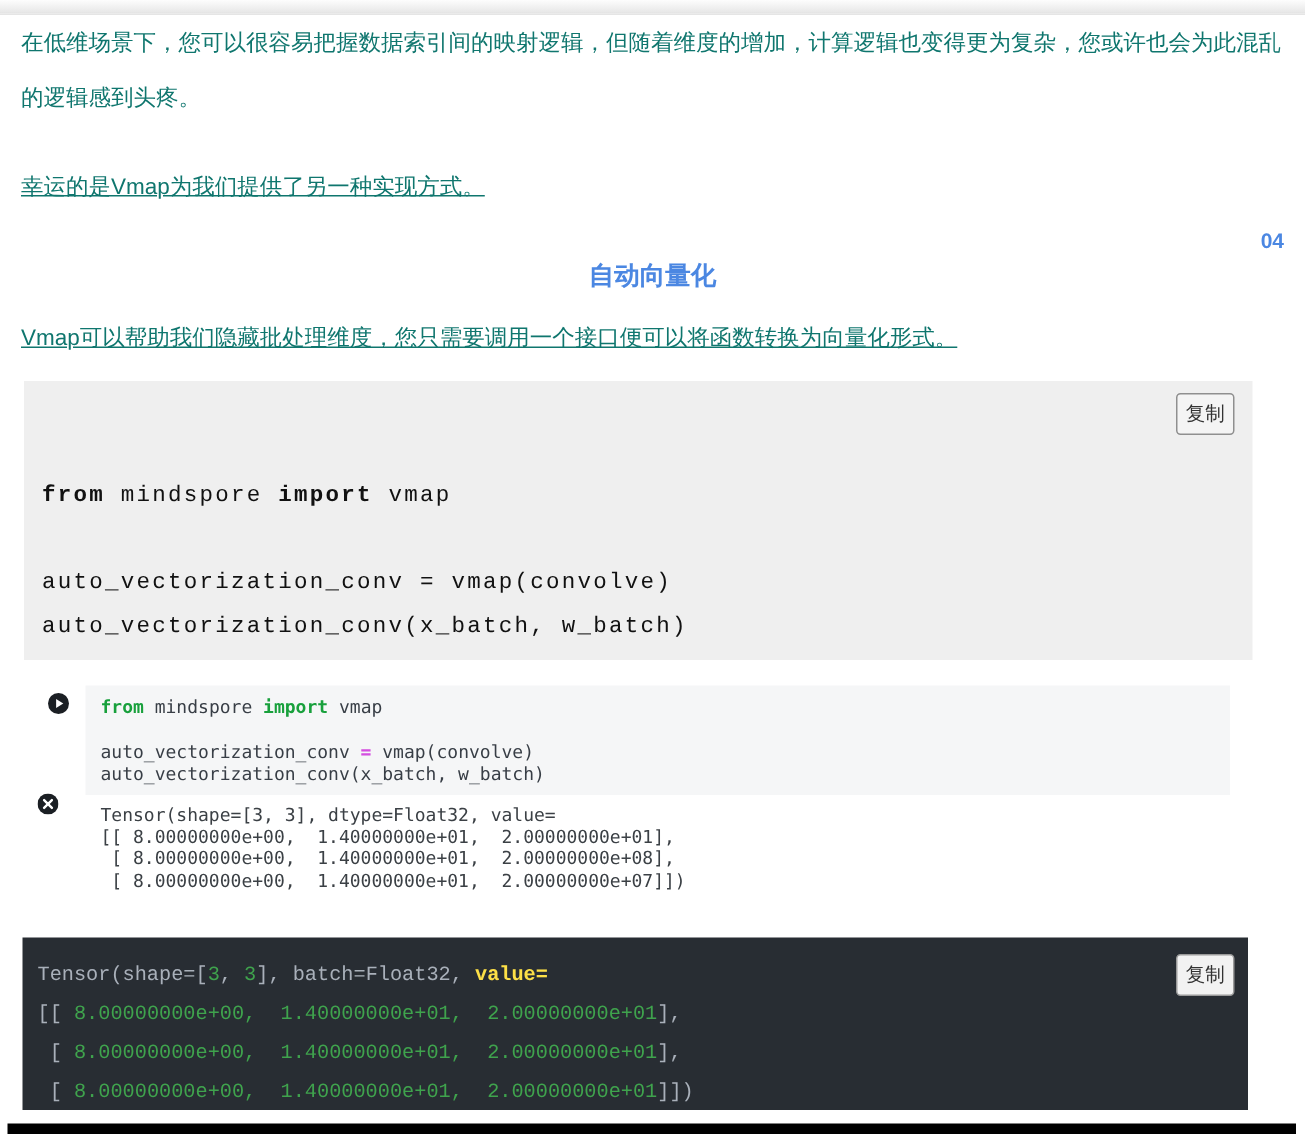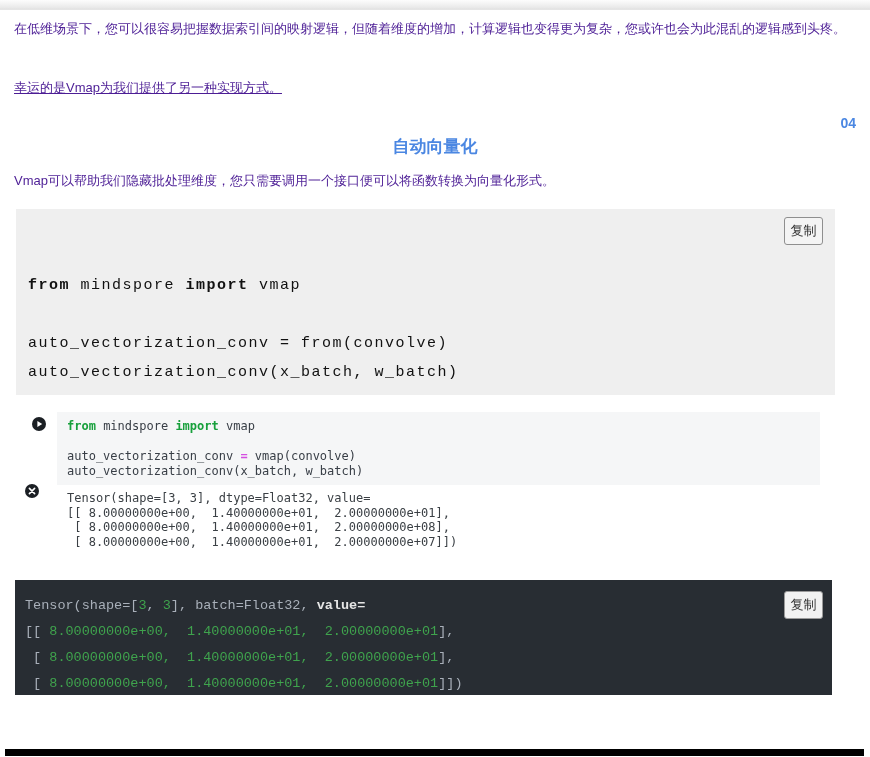--- a/index.html
+++ b/index.html
@@ -11,34 +11,34 @@
     position: relative;
     overflow: hidden;
   }
   .top-bar {
     position: absolute; top: 0; left: 0; right: 0; height: 10px;
     background: linear-gradient(180deg, #fdfdfd 0%, #e9e9e9 85%, #e2e2e2 100%);
     border-bottom: 1px solid #e5e5e5;
   }
   .content { position: absolute; top: 10px; left: 14px; width: 842px; }
   .body-text {
-    font-size: 13px; line-height: 37px; color: #4c1d95;
+    font-size: 15px; line-height: 37px; color: #0f766e;
     margin: 0; word-break: break-all;
   }
   .para1 { margin-top: 0; }
   .para2 { margin-top: 22px; text-decoration: underline; }
   .section-number {
     margin-top: 8px; text-align: right;
     color: #4b87e2; font-weight: bold; font-size: 14px; line-height: 18px;
   }
   .section-title {
     margin-top: 4px; text-align: center;
     color: #4b87e2; font-weight: bold; font-size: 17px; line-height: 22px;
   }
-  .para3 { margin-top: 8px; line-height: 30px; }
+  .para3 { margin-top: 16px; line-height: 30px; text-decoration: underline; }
 
   
   .code-block {
     position: relative;
     margin-top: 13px; margin-left: 2px;
     width: 819px; height: 186px;
     background: #efefef;
   }
   .code-block pre {
     margin: 0; padding: 62px 10px 0 12px;
@@ -87,21 +87,21 @@
     background: #282d33;
     overflow: hidden;
   }
   .dark-block pre {
     margin: 0; padding: 13px 0 0 10px;
     font-family: "Liberation Mono", monospace;
     font-size: 13.5px; line-height: 26px;
     color: #a9b0ba; white-space: pre;
   }
   .dark-block .num { color: #3fa34d; }
-  .dark-block .val { color: #e5e5e5; font-weight: bold; }
+  .dark-block .val { color: #fde047; font-weight: bold; }
   .copy-btn-dark { top: 11px; right: 9px; background: #f2f2f2; border-color: #9a9a9a; }
 
   .bottom-bar {
     position: absolute; left: 5px; right: 6px; bottom: 1px; height: 7px;
     background: #000000;
   }
 </style>
 </head>
 <body>
 
@@ -116,21 +116,21 @@
   <div class="section-number">04</div>
 
   <div class="section-title">自动向量化</div>
 
   <p class="body-text para3">Vmap可以帮助我们隐藏批处理维度，您只需要调用一个接口便可以将函数转换为向量化形式。</p>
 
   <div class="code-block">
     <div class="copy-btn copy-btn-light">复制</div>
     <pre><b>from</b><span> mindspore </span><b>import</b><span> vmap</span>
 <span></span>
-<span>auto_vectorization_conv = from(convolve)</span>
+<span>auto_vectorization_conv = vmap(convolve)</span>
 <span>auto_vectorization_conv(x_batch, w_batch)</span></pre>
   </div>
 
   <div class="notebook">
     <svg class="nb-icon play-icon" viewBox="0 0 14 14">
       <circle cx="7" cy="7" r="7" fill="#1b1f24"></circle>
       <polygon points="5.4,4 10.2,7 5.4,10" fill="#ffffff"></polygon>
     </svg>
     <svg class="nb-icon error-icon" viewBox="0 0 14 14">
       <circle cx="7" cy="7" r="7" fill="#1b1f24"></circle>

